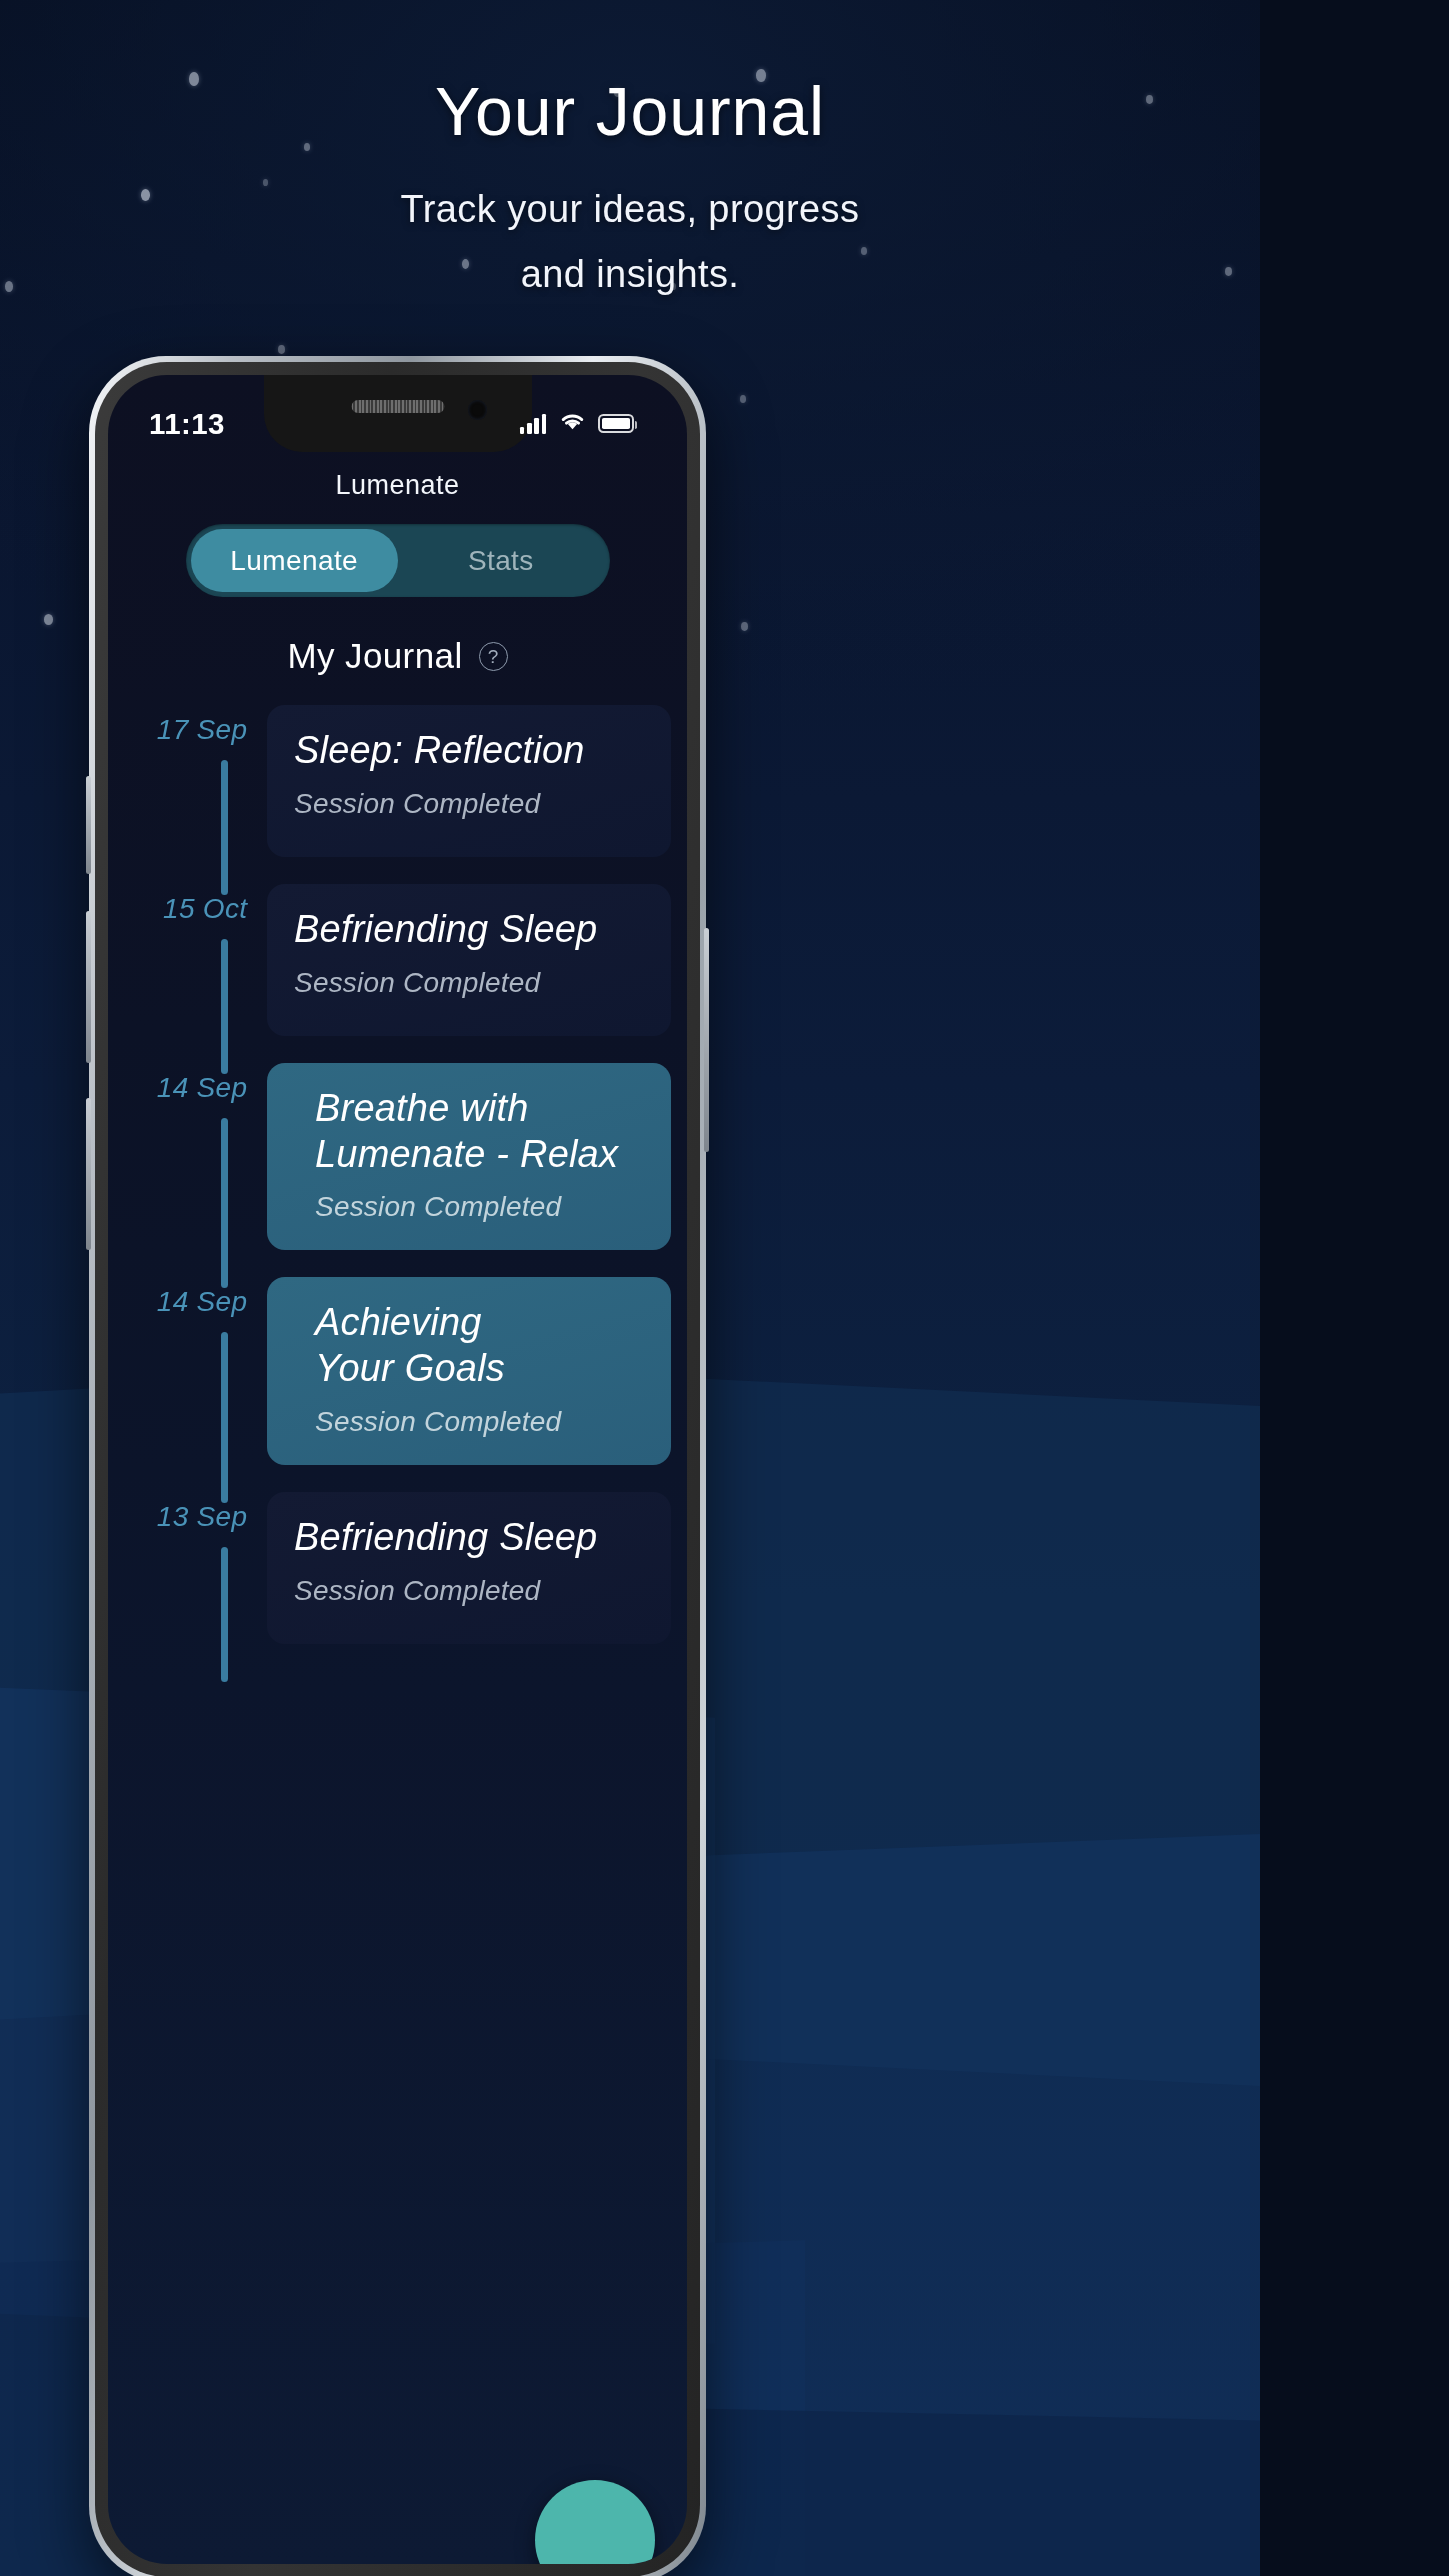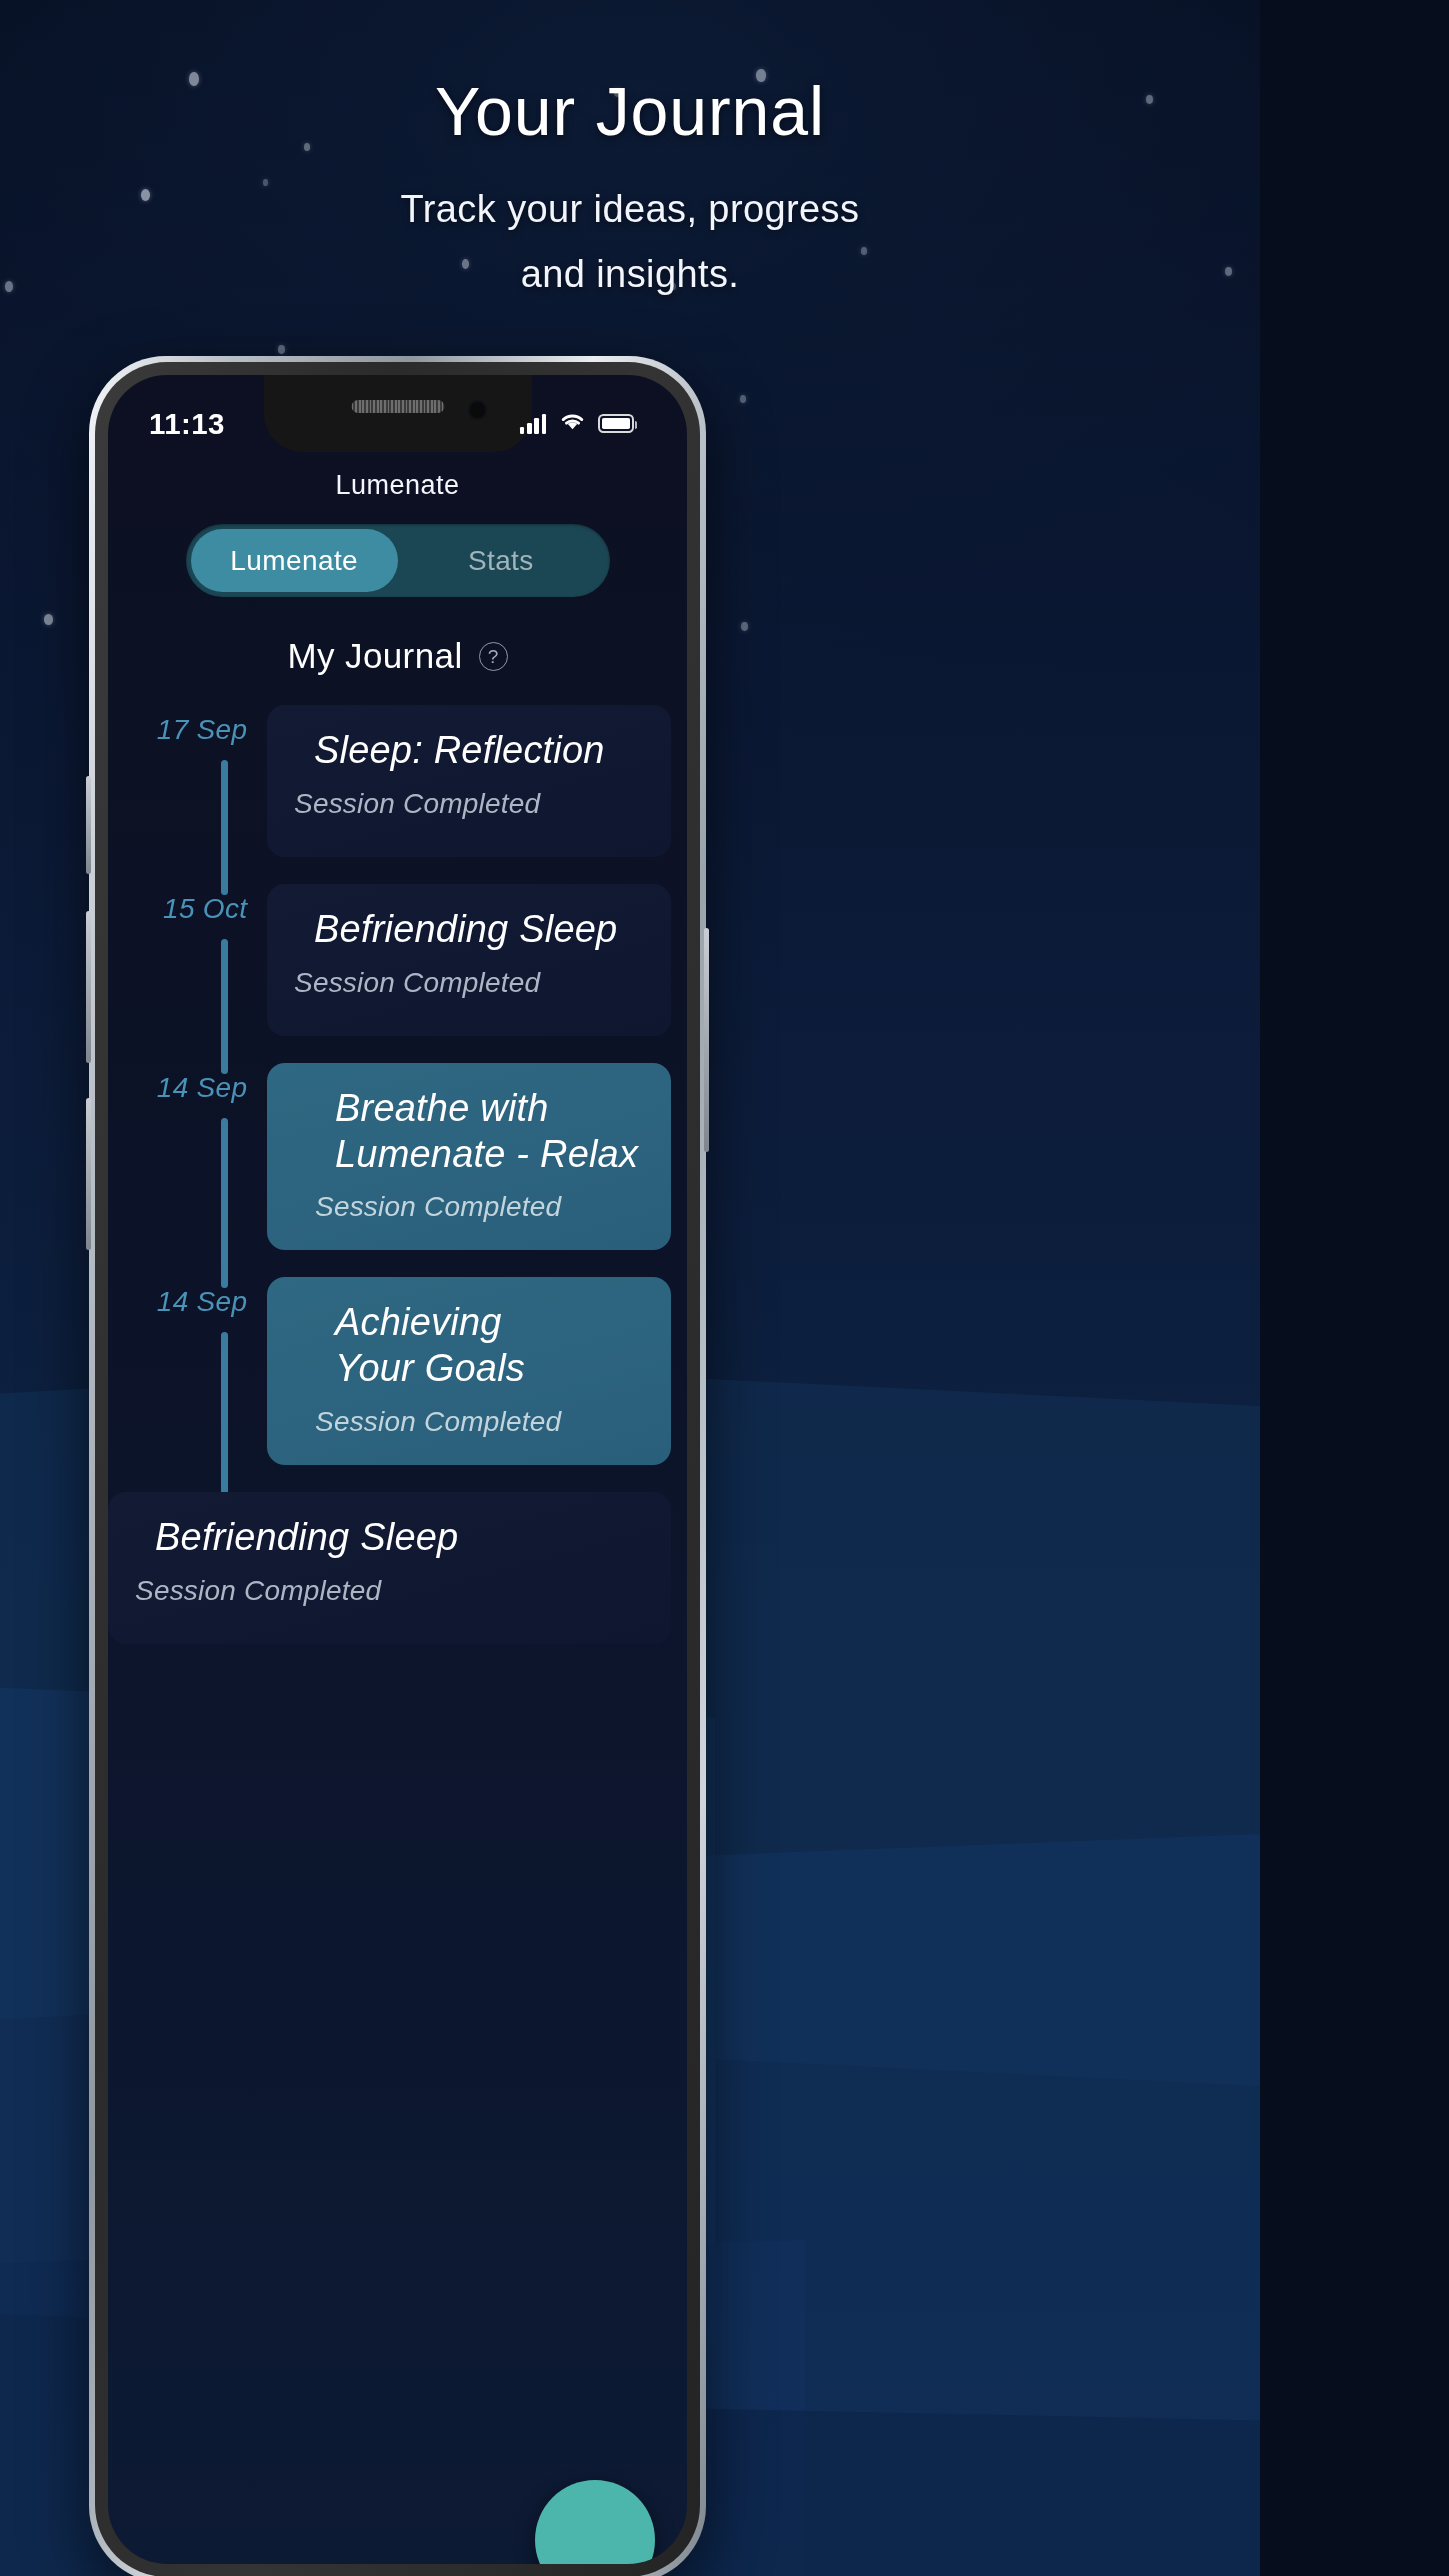--- a/index.html
+++ b/index.html
@@ -257,21 +257,20 @@
     background:linear-gradient(165deg,#2f6882 0%,#2a5f7b 100%);
     padding-left:48px;
   }
   .card-title {
     color:#ffffff;
     font-size:38px;
     font-weight:400;
     line-height:1.2;
     letter-spacing:0.2px;
     white-space:pre-line;
-    margin-left:20px;
   }
   .card-sub {
     margin-top:14.3px;
     color:#adb6c4;
     font-size:28px;
     font-weight:300;
     letter-spacing:0.2px;
   }
   .card.teal .card-sub { color:#c2d4dc; }
 
@@ -417,20 +416,24 @@
               <div class="tl-line"></div>
             </div>
             <div class="card teal">
               <div class="card-title">Achieving
 Your Goals</div>
               <div class="card-sub">Session Completed</div>
             </div>
           </div>
 
           <div class="entry">
+            <div class="date-col">
+              <div class="date-label">13 Sep</div>
+              <div class="tl-line"></div>
+            </div>
             <div class="card dark">
               <div class="card-title">Befriending Sleep</div>
               <div class="card-sub">Session Completed</div>
             </div>
           </div>
 
         </div>
 
         <div class="fab"></div>
 

